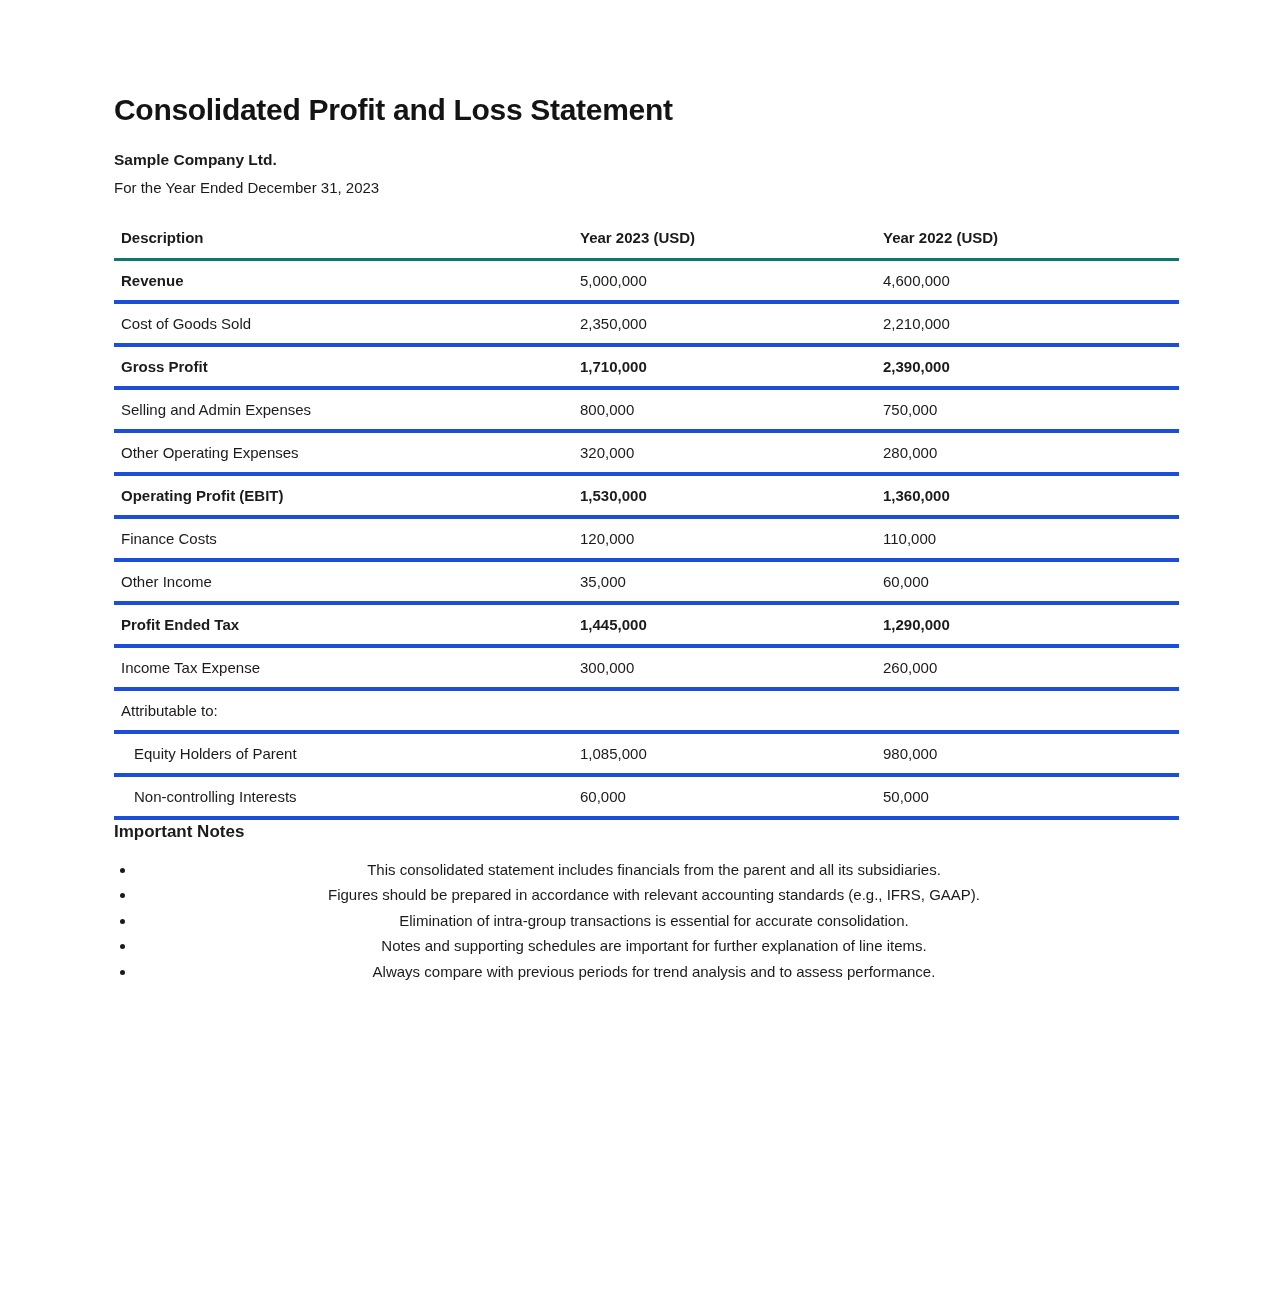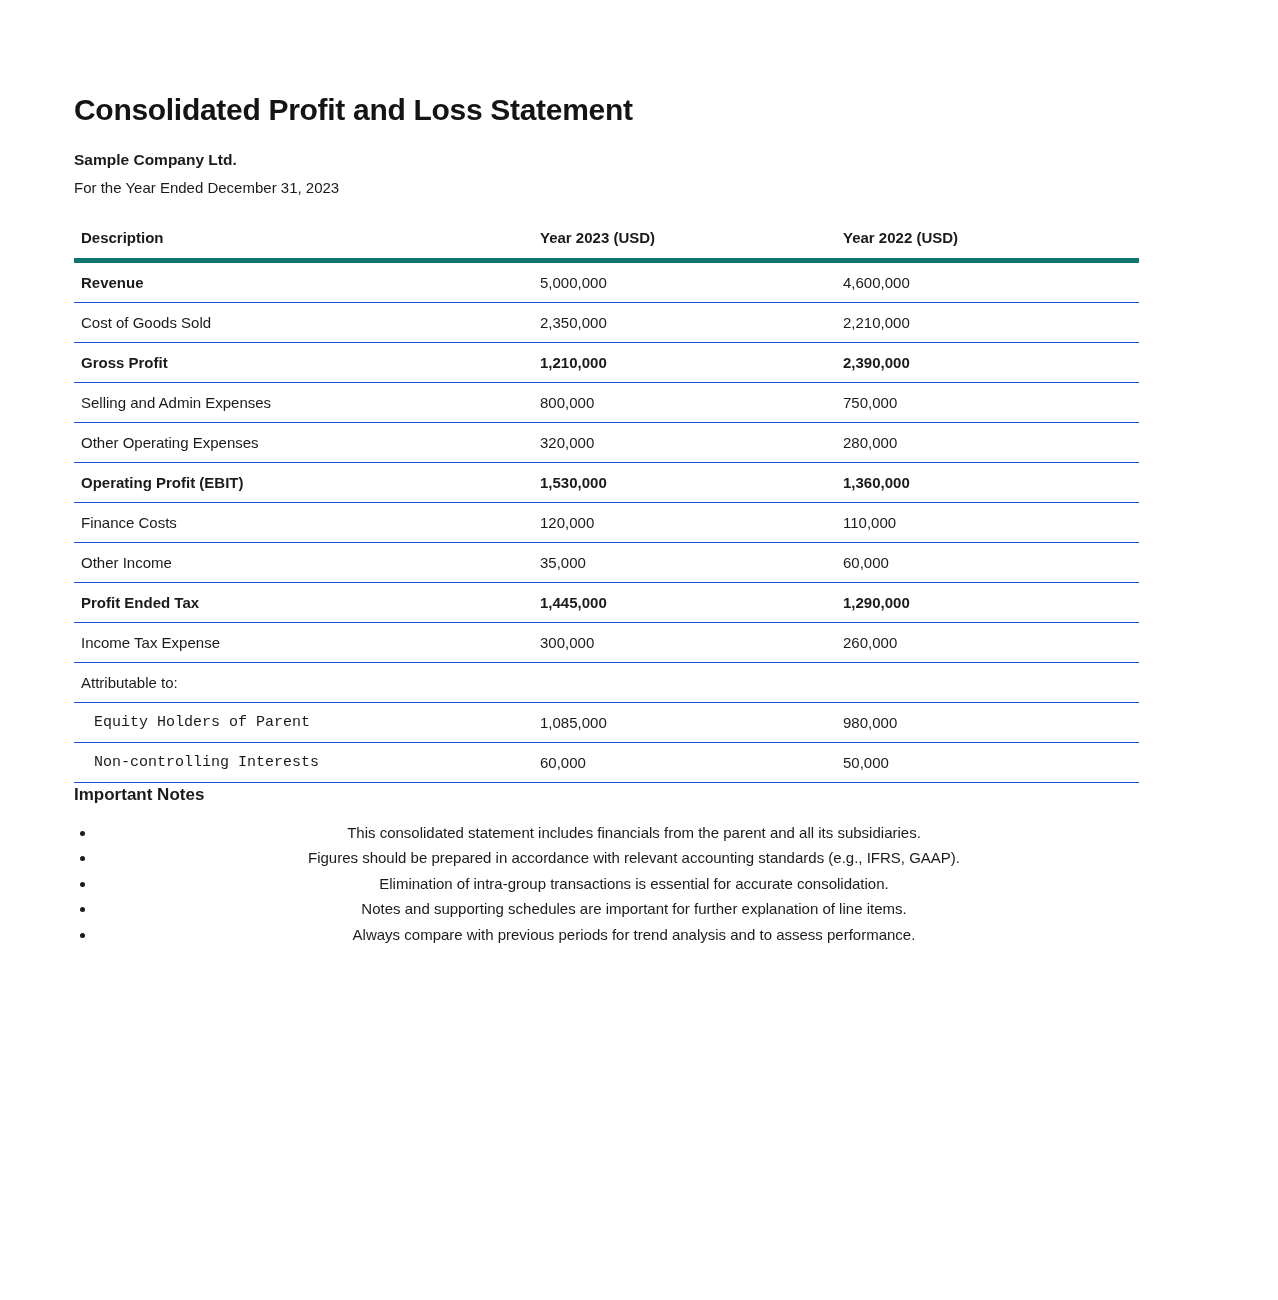--- a/index.html
+++ b/index.html
@@ -5,21 +5,21 @@
   * { margin: 0; padding: 0; box-sizing: border-box; }
   html, body { background: #ffffff; }
   body {
     width: 1278px;
     height: 1300px;
     font-family: "Liberation Sans", "DejaVu Sans", sans-serif;
     color: #1b1b1b;
     overflow: hidden;
   }
   .page {
-    padding: 91px 0 0 74px;
+    padding: 91px 0 0 114px;
     width: 1172px;
   }
   .page-title {
     font-size: 30px;
     line-height: 38px;
     font-weight: 700;
     color: #141414;
     letter-spacing: -0.3px;
   }
   .company-name {
@@ -45,34 +45,34 @@
   col.c1 { width: 459px; }
   col.c2 { width: 303px; }
   col.c3 { width: 303px; }
   .pl-table th {
     text-align: left;
     font-size: 15px;
     line-height: 20px;
     font-weight: 700;
     color: #1b1b1b;
     padding: 4px 8px 10px 7px;
-    border-bottom: 5px solid #0f766e;
+    border-bottom: 3px solid #0f766e;
   }
   .pl-table td {
     text-align: left;
     font-size: 15px;
     line-height: 19px;
     font-weight: 400;
     color: #1b1b1b;
     padding: 10px 8px 10px 7px;
-    border-bottom: 1px solid #1d4ed8;
+    border-bottom: 4px solid #1d4ed8;
   }
   tr.label-bold td.cell-label { font-weight: 700; }
   tr.value-bold td.cell-value { font-weight: 700; }
-  tr.indent td.cell-label { padding-left: 20px; font-family: Liberation Mono, monospace; }
+  tr.indent td.cell-label { padding-left: 20px; }
   .notes-heading {
     font-size: 17px;
     line-height: 23px;
     font-weight: 700;
     color: #1b1b1b;
   }
   ul.notes-list {
     margin-top: 14px;
     padding-left: 22px;
     list-style: disc;
@@ -112,21 +112,21 @@
     <td class="cell-value">5,000,000</td>
     <td class="cell-value">4,600,000</td>
   </tr>
         <tr>
     <td class="cell-label">Cost of Goods Sold</td>
     <td class="cell-value">2,350,000</td>
     <td class="cell-value">2,210,000</td>
   </tr>
         <tr class="label-bold value-bold">
     <td class="cell-label">Gross Profit</td>
-    <td class="cell-value">1,210,000</td>
+    <td class="cell-value">1,710,000</td>
     <td class="cell-value">2,390,000</td>
   </tr>
         <tr>
     <td class="cell-label">Selling and Admin Expenses</td>
     <td class="cell-value">800,000</td>
     <td class="cell-value">750,000</td>
   </tr>
         <tr>
     <td class="cell-label">Other Operating Expenses</td>
     <td class="cell-value">320,000</td>

